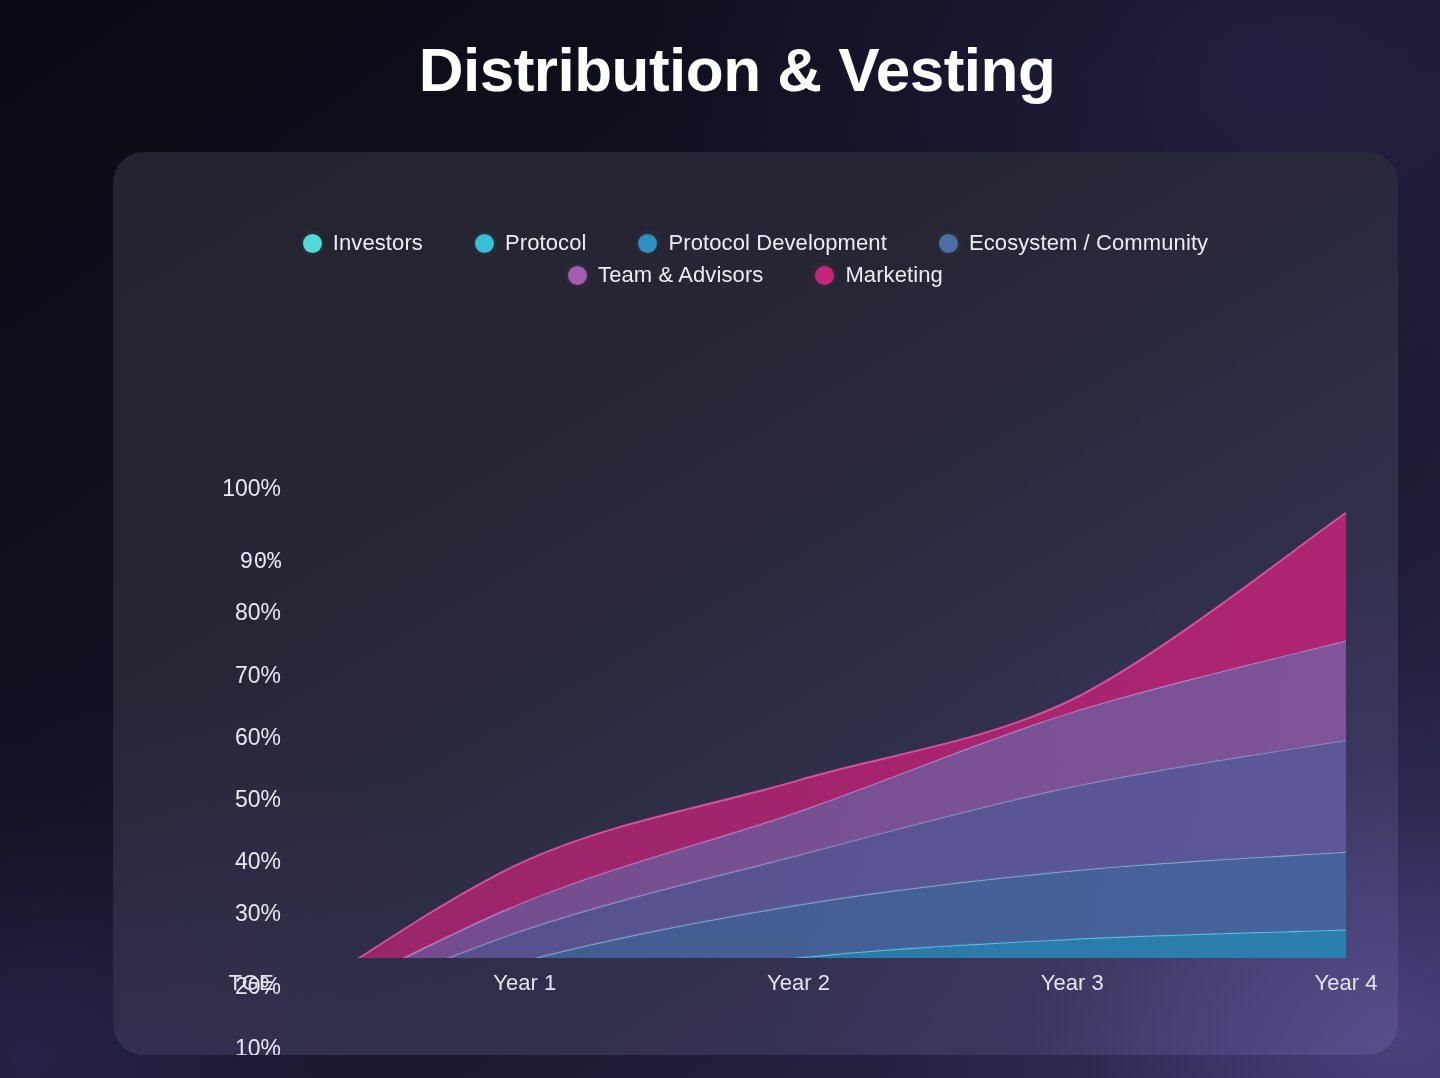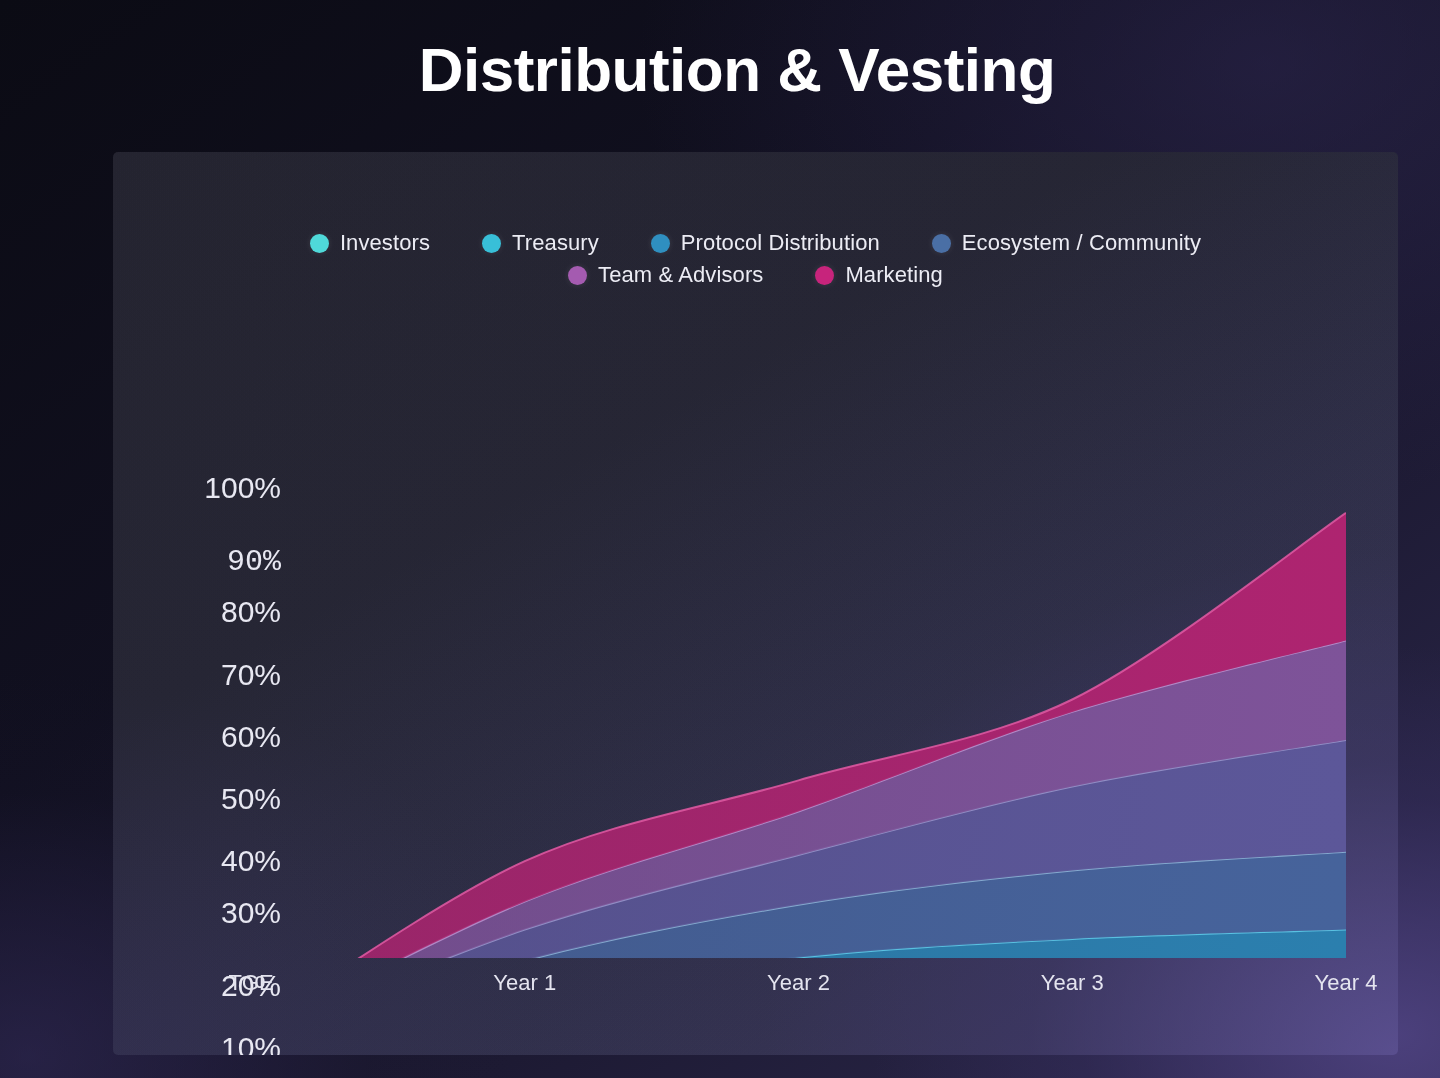--- a/index.html
+++ b/index.html
@@ -29,21 +29,21 @@
     letter-spacing: -0.5px;
     line-height: 1.1;
     padding-left: 34px;
   }
 
   
   .chart-card {
     position: absolute;
     left: 113px; top: 152px;
     width: 1285px; height: 903px;
-    border-radius: 5px;
+    border-radius: 31px;
     background:
       radial-gradient(ellipse 880px 700px at 100% 100%, rgba(94,82,150,0.85) 0%, rgba(64,56,108,0.42) 42%, rgba(40,38,62,0.05) 72%),
       radial-gradient(ellipse 600px 520px at 0% 100%, rgba(58,52,96,0.40) 0%, rgba(36,34,52,0.05) 70%),
       linear-gradient(150deg, #24242f 0%, #262634 35%, #30304a 62%, #3f3a63 100%);
     overflow: hidden;
   }
 
   
   .legend {
     position: absolute;
@@ -89,21 +89,21 @@
     position: absolute;
     left: 86px;
     top: 212px;
     width: 82px;
     height: 595px;
   }
   .y-tick {
     position: absolute;
     right: 0;
     transform: translateY(-50%);
-    font-size: 30px;
+    font-size: 23px;
     color: #e8e8f2;
     text-align: right;
     white-space: nowrap;
   }
   .x-axis {
     position: absolute;
     left: 128px;
     right: 60px;
     top: 818px;
     height: 34px;
@@ -131,25 +131,25 @@
 <div class="chart-card">
 
   <div class="legend">
     <div class="legend-row" id="legend-row-1">
         <div class="legend-item">
           <span class="legend-dot" style="background: rgb(79, 217, 217);"></span>
           <span class="legend-label">Investors</span>
         </div>
         <div class="legend-item">
           <span class="legend-dot" style="background: rgb(56, 191, 216);"></span>
-          <span class="legend-label">Treasury</span>
+          <span class="legend-label">Protocol</span>
         </div>
         <div class="legend-item">
           <span class="legend-dot" style="background: rgb(47, 143, 192);"></span>
-          <span class="legend-label">Protocol Distribution</span>
+          <span class="legend-label">Protocol Development</span>
         </div>
         <div class="legend-item">
           <span class="legend-dot" style="background: rgb(74, 111, 165);"></span>
           <span class="legend-label">Ecosystem / Community</span>
         </div>
       </div>
     <div class="legend-row" id="legend-row-2">
         <div class="legend-item">
           <span class="legend-dot" style="background: rgb(164, 91, 176);"></span>
           <span class="legend-label">Team &amp; Advisors</span>

